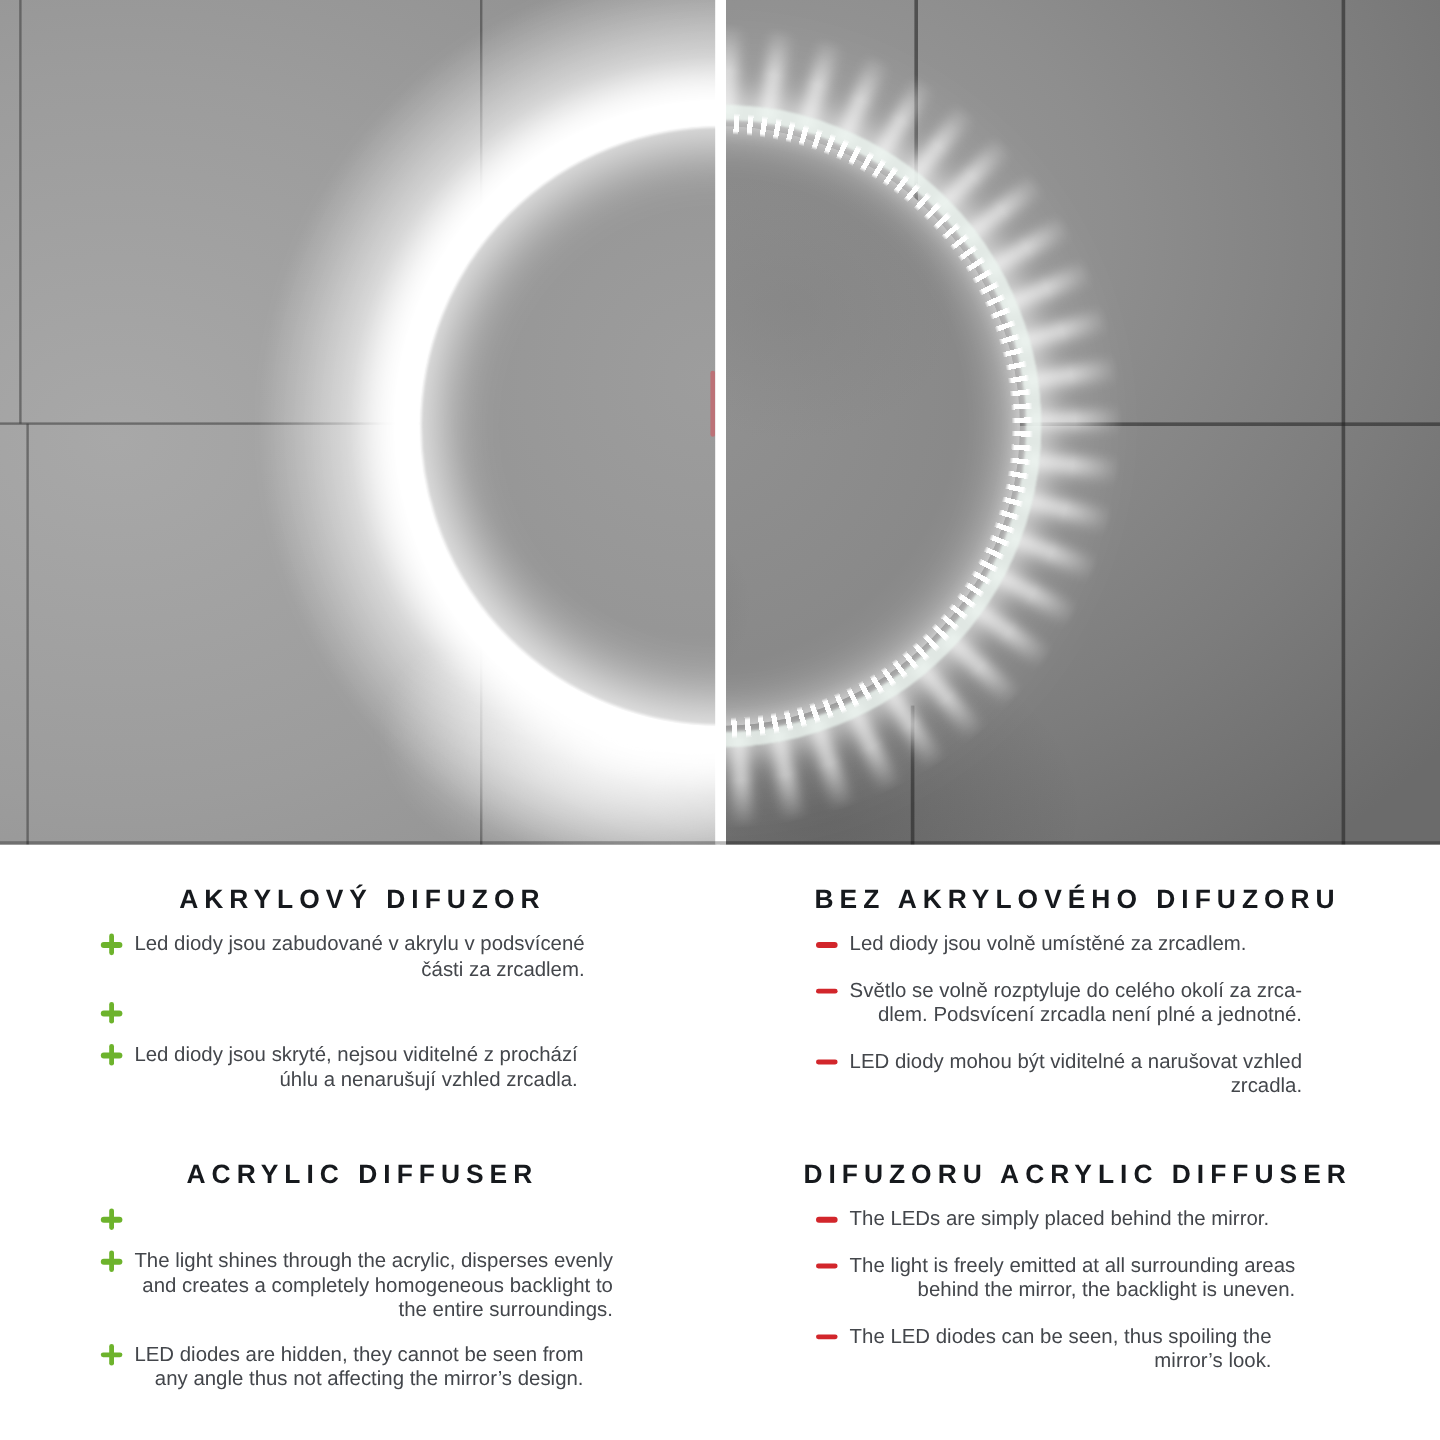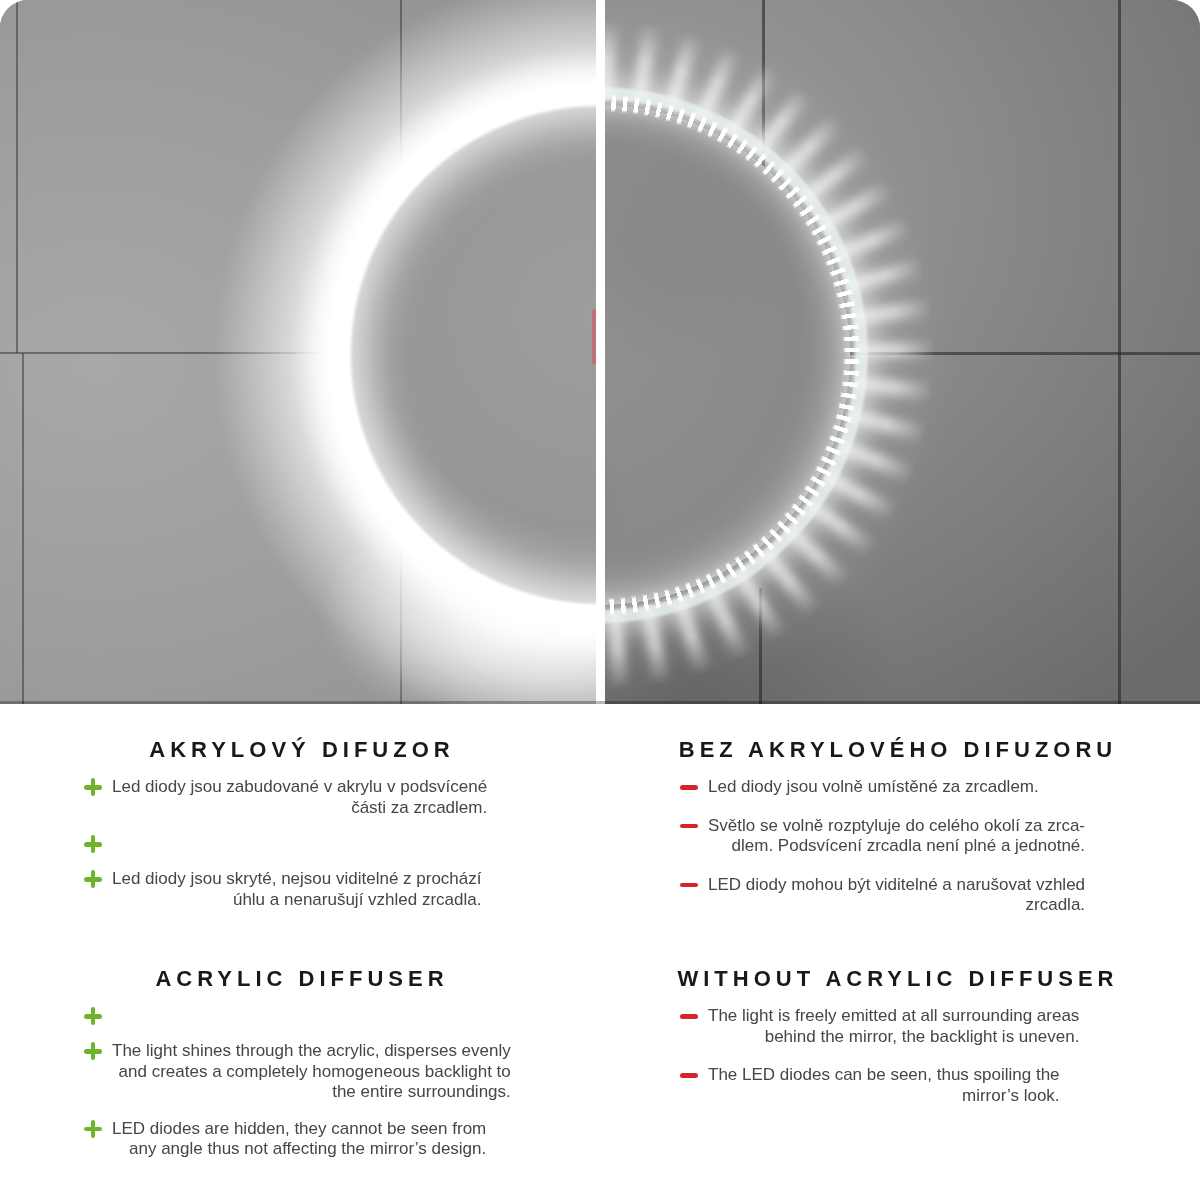--- a/index.html
+++ b/index.html
@@ -1,17 +1,17 @@
 <!DOCTYPE html>
 <html style="--green: #6db32c; --red: #d2262b; --redmark: #bc7277; --divider: #ffffff;"><head>
 <meta charset="utf-8">
 <style>
   html,body{margin:0;padding:0;background:#fff;}
   .stage{position:relative;width:1200px;height:1200px;overflow:hidden;background:#fff;
-         font-family:"Liberation Sans",sans-serif;border-radius:28px;}
+         font-family:"Liberation Sans",sans-serif;}
 
   
   .photo{position:absolute;left:0;top:0;width:1200px;height:704px;overflow:hidden;background:#8f8f8f;}
   .wall-left{position:absolute;left:0;top:0;width:600px;height:704px;
     background:
       radial-gradient(900px 720px at 16% 52%, #a8a8a8 0%, #9c9c9c 42%, #8e8e8e 78%, #868686 100%);}
   .wall-right{position:absolute;left:600px;top:0;width:600px;height:704px;
     background:
       radial-gradient(320px 220px at 14% 96%, rgba(25,25,25,.22), rgba(0,0,0,0) 68%),
       radial-gradient(760px 640px at 6% 28%, #9d9d9d 0%, #8e8e8e 38%, #7c7c7c 72%, #6b6b6b 100%);}
@@ -187,22 +187,26 @@
 dlem.  Podsvícení zrcadla není plné a jednotné.</p>
           </li>
           <li>
             <span class="bicon minus"></span>
             <p>LED  diody mohou být viditelné a narušovat vzhled
 zrcadla.</p>
           </li>
         </ul>
       </div>
       <div class="block block-en">
-        <h2>WITHOUT ACRYLIC DIFFUSER</h2>
-        <ul>
+        <h2>DIFUZORU ACRYLIC DIFFUSER</h2>
+        <ul>
+          <li>
+            <span class="bicon minus"></span>
+            <p>The LEDs are simply placed behind the mirror.</p>
+          </li>
           <li>
             <span class="bicon minus"></span>
             <p>The light is freely emitted at all surrounding areas
 behind the mirror, the backlight is uneven.</p>
           </li>
           <li>
             <span class="bicon minus"></span>
             <p>The LED diodes can be seen, thus spoiling the
 mirror’s look.</p>
           </li>

